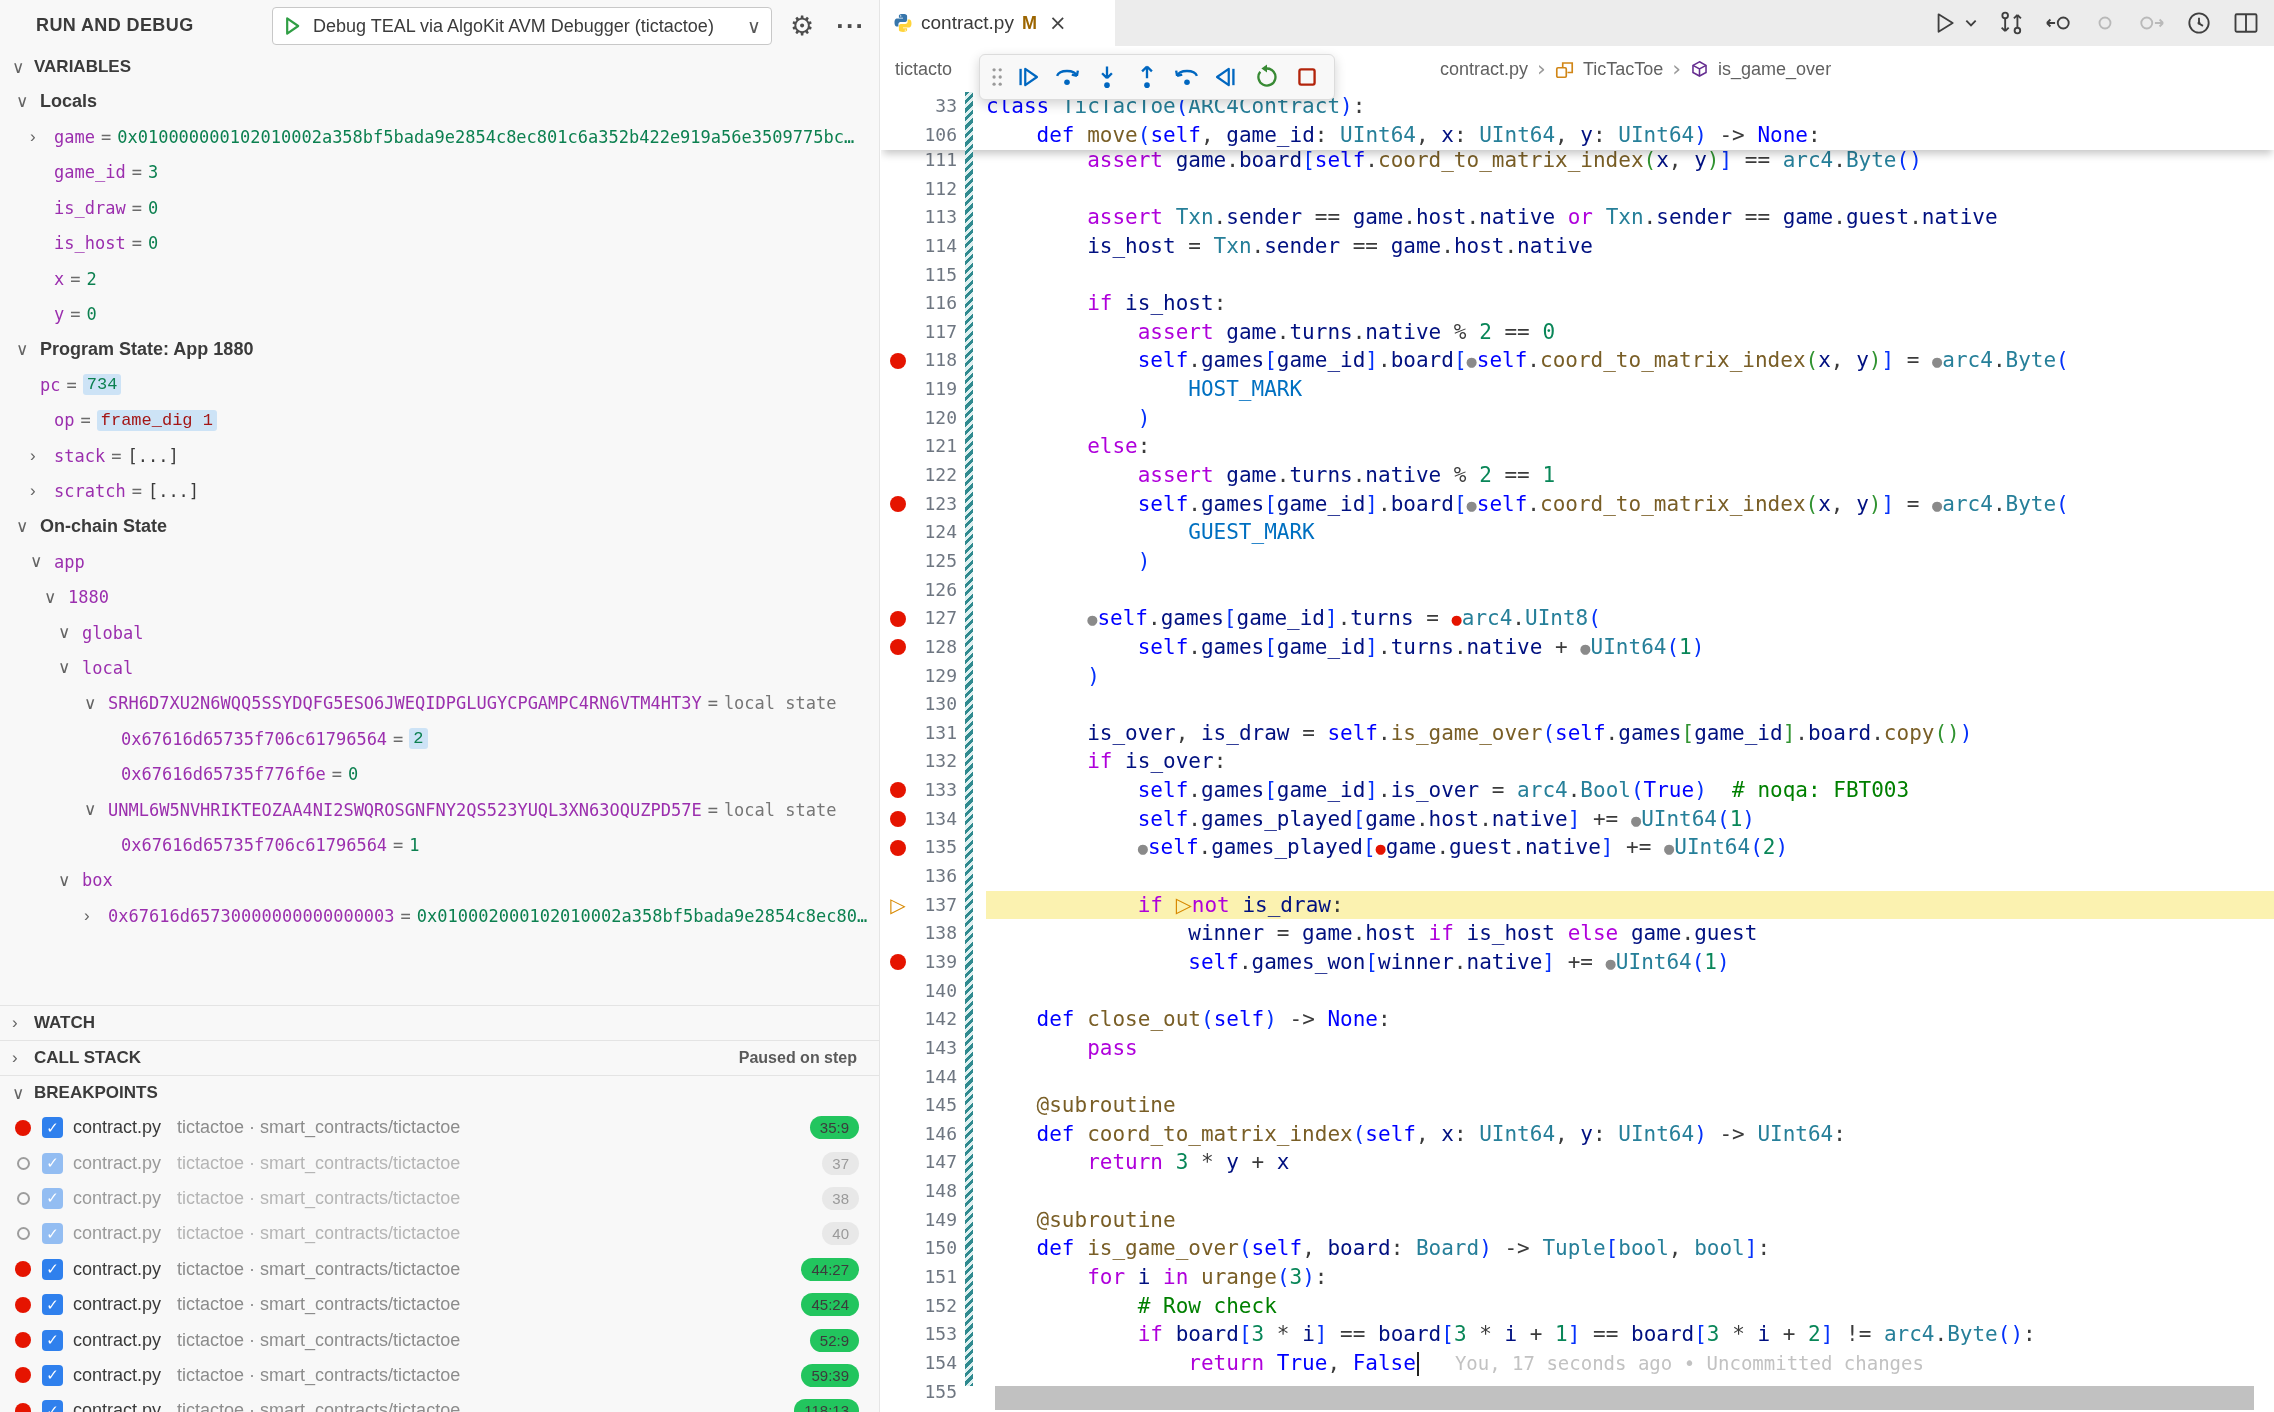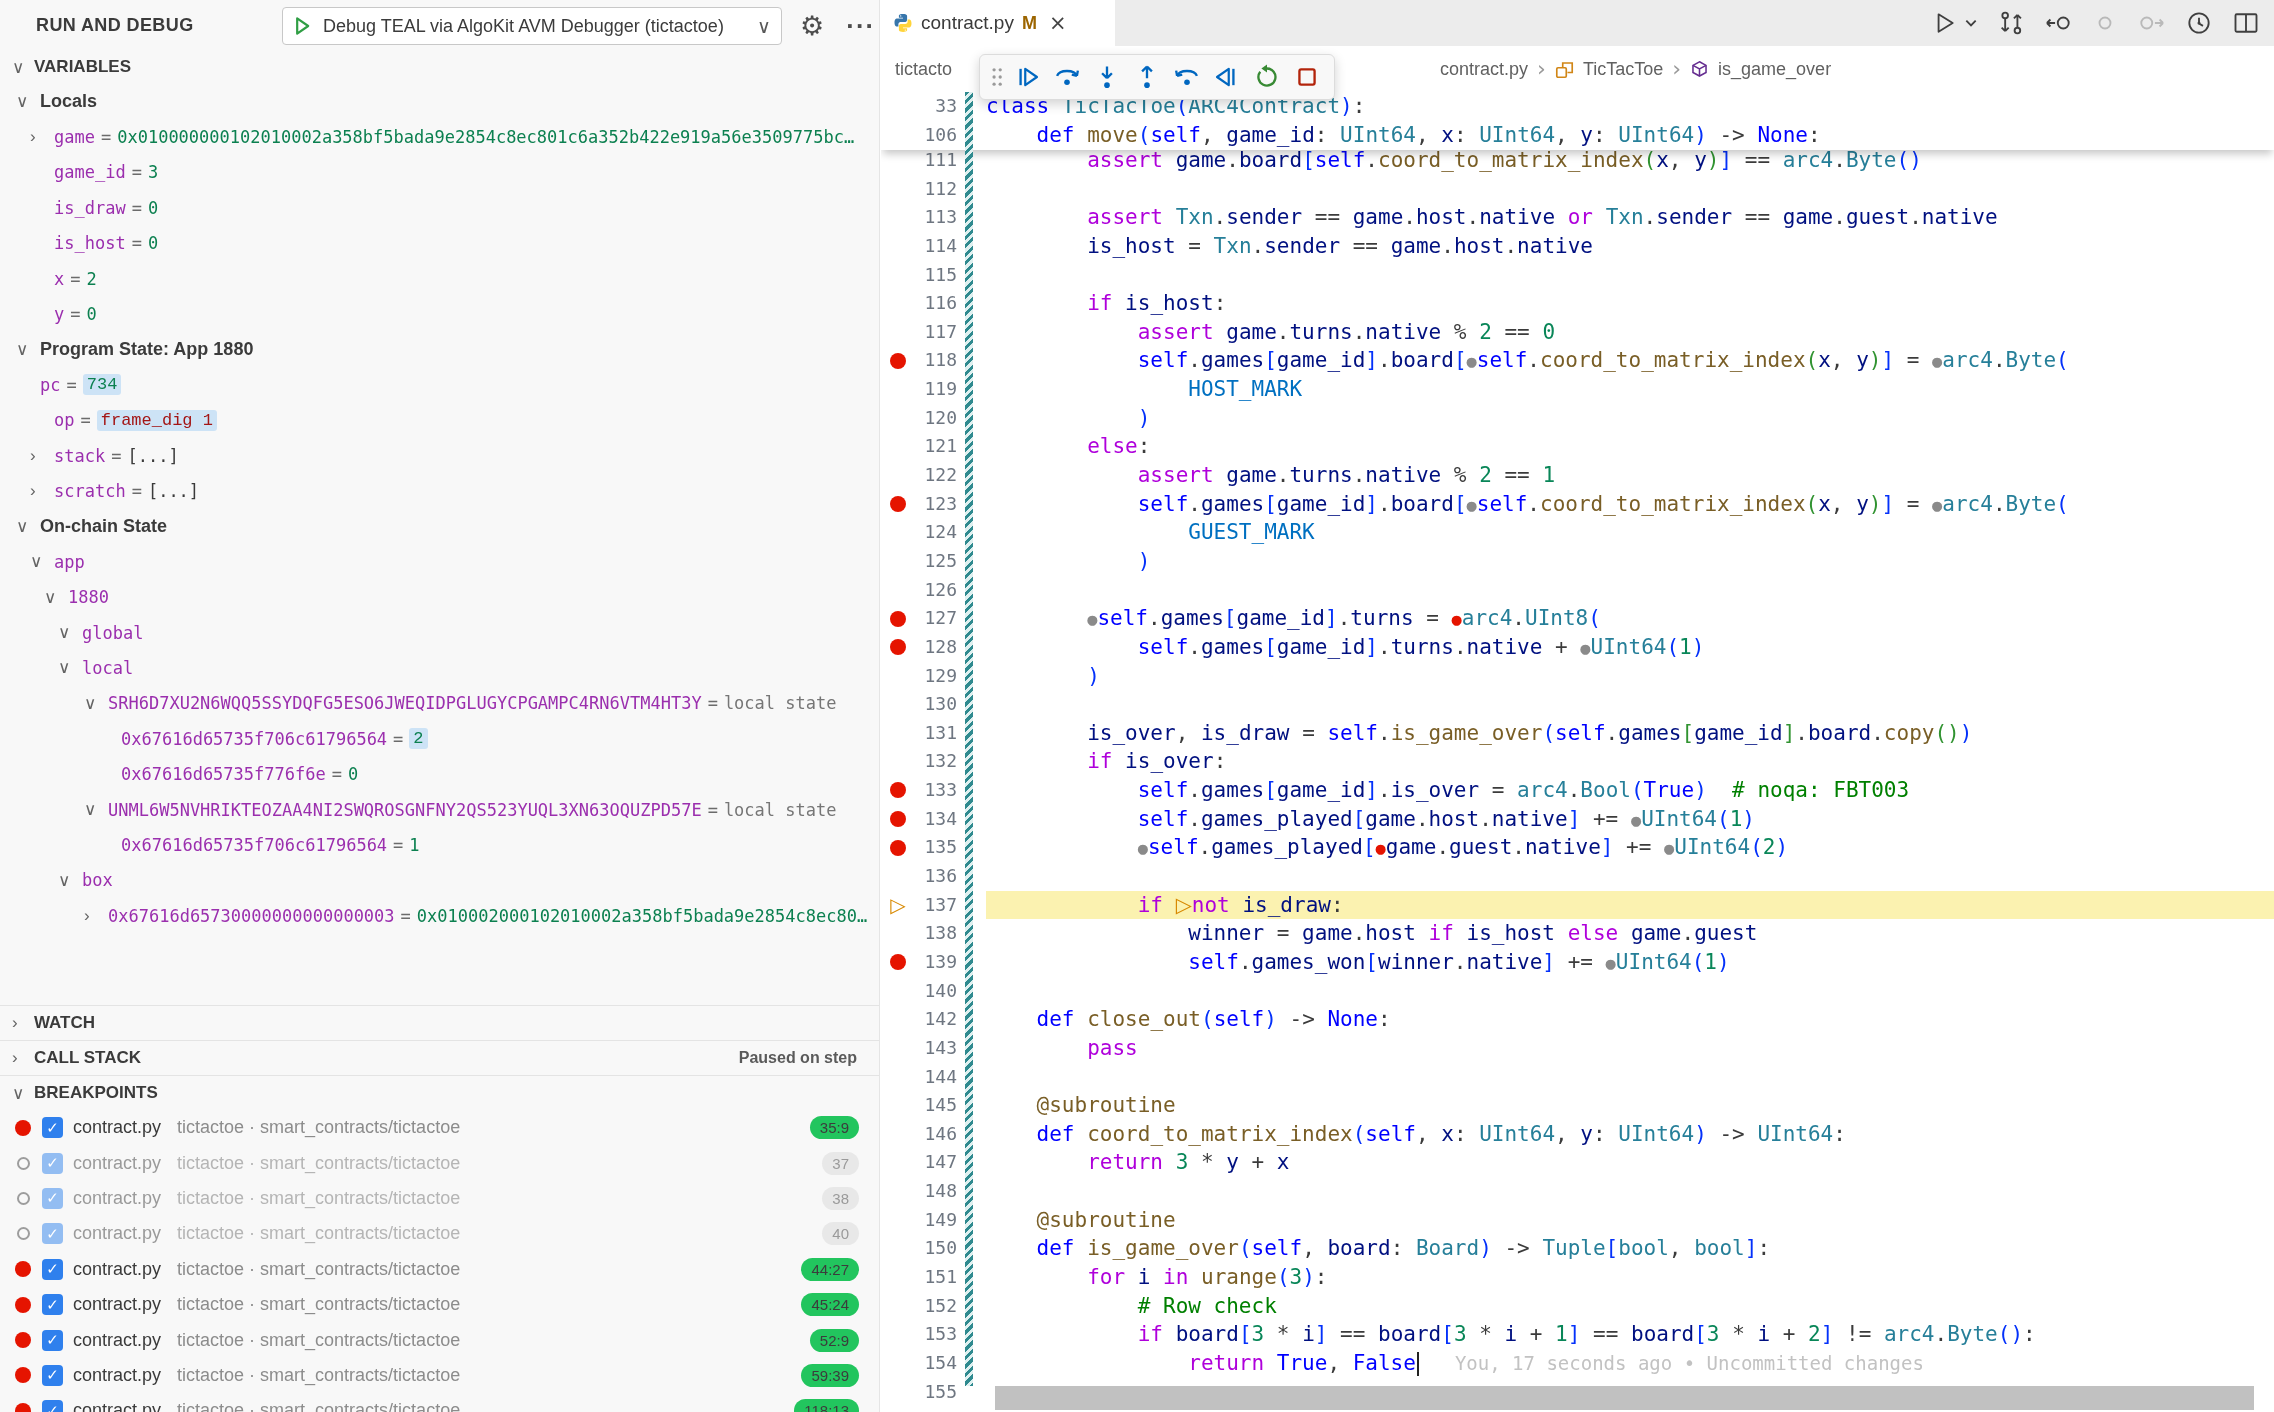--- a/index.html
+++ b/index.html
@@ -5,21 +5,21 @@
   * { box-sizing: border-box; margin: 0; padding: 0; }
   html,body { width: 2274px; height: 1412px; overflow: hidden; background:#fff;
     font-family: "Liberation Sans", sans-serif; }
   #root { position:relative; width:2274px; height:1140px; }
 
   
   #sidebar { position:absolute; left:0; top:0; width:880px; height:1412px;
     background:#f8f8f8; border-right:1px solid #e5e5e5; overflow:hidden; }
   .sb-top { height:50px; display:flex; align-items:center; padding-left:36px; }
   .sb-title { font-size:18px; font-weight:700; color:#3b3b3b; letter-spacing:.4px; }
-  .launch { position:absolute; left:282px; top:7px; display:flex; align-items:center; }
+  .launch { position:absolute; left:272px; top:7px; display:flex; align-items:center; }
   .launch-box { display:flex; align-items:center; height:38px; background:#fff;
     border:1px solid #c8c8c8; border-radius:4px; padding:0 10px 0 8px; width:500px; }
   .launch-box .cfg-label { font-size:18px; color:#3b3b3b; white-space:nowrap; overflow:hidden;
     flex:1; }
   .chev-glyph { color:#585858; font-size:19px; }
   .gear { font-size:27px; color:#4d4d4d; margin-left:18px; cursor:pointer; }
   .more-dots { font-size:26px; font-weight:700; color:#4d4d4d; margin-left:22px; letter-spacing:1px; }
 
   .sect-h { height:35px; display:flex; align-items:center; padding-left:12px;
     font-size:17px; font-weight:700; color:#3b3b3b; border-top:1px solid #e4e4e4; }

